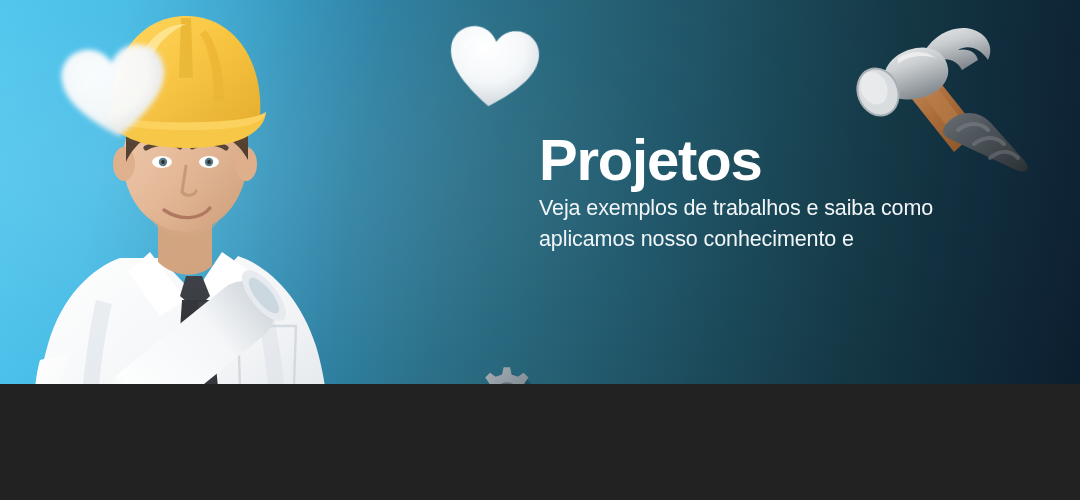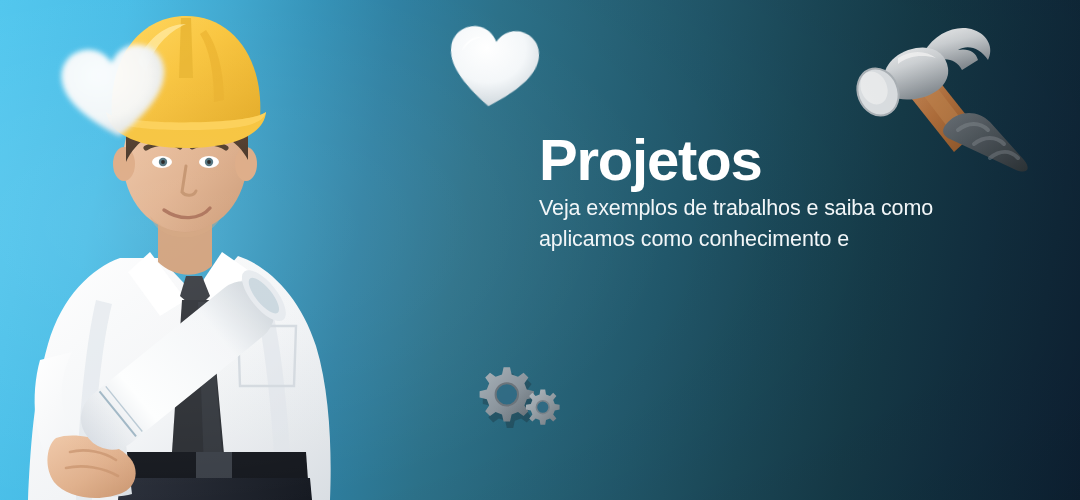--- a/index.html
+++ b/index.html
@@ -1,20 +1,20 @@
 <!DOCTYPE html>
 <html><head>
 <meta charset="utf-8">
 <title>Projetos Recentes — Banner</title>
 <style>
   * { margin:0; padding:0; box-sizing:border-box; }
   html,body{ background:#222; }
   .stage{
     position:relative;
-    width:1080px; height:500px;
+    width:1080px; height:384px;
     overflow:hidden;
     font-family:"Liberation Sans", sans-serif;
     
     background:
       linear-gradient(100deg,
         #4FC6EE 0%,
         #47BCE6 11%,
         #3DA6CE 20%,
         #3392B8 27%,
         #2E80A2 34%,
@@ -273,17 +273,17 @@
   </div>
 
   <div class="vignette"></div>
 
   <div class="copy">
     <h1 class="headline">
       <span class="l1">Projetos</span>
     </h1>
     <p class="subcopy">
       <span class="sline">Veja exemplos de trabalhos e saiba como</span>
-      <span class="sline">aplicamos como conhecimento e</span>
+      <span class="sline">aplicamos nosso conhecimento e</span>
     </p>
   </div>
 
 </div>
 
 </body></html>

